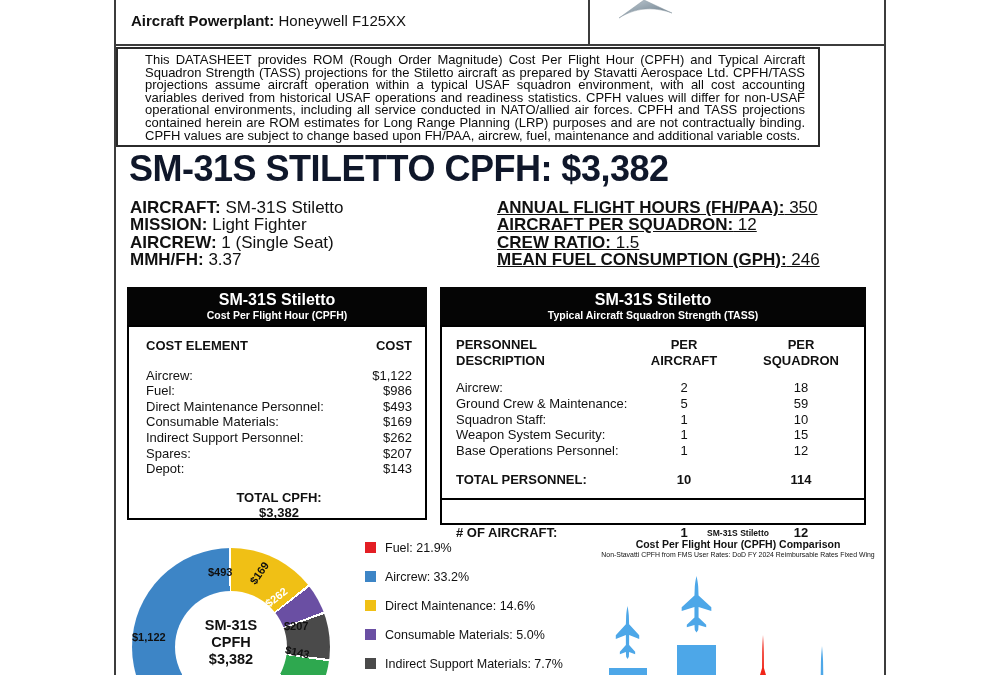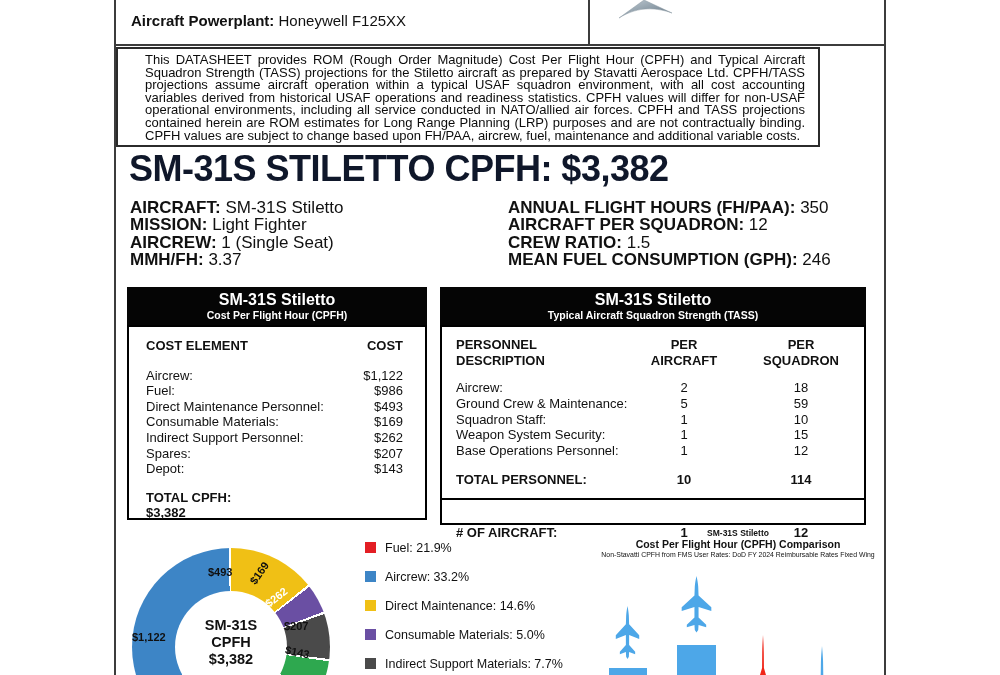--- a/index.html
+++ b/index.html
@@ -18,31 +18,31 @@
   .powerplant b{font-weight:bold;}
   
   .intro-box{position:absolute;left:0px;top:47px;width:704px;height:100px;
              border:2px solid #2b2b2b;box-sizing:border-box;padding:5px 13px 0 27px;
              font-size:13px;line-height:12.6px;text-align:justify;color:#0c0c0c;}
   .headline{position:absolute;left:13px;top:148px;font-size:36px;font-weight:bold;
             color:#0f172a;letter-spacing:-0.5px;white-space:nowrap;}
   
   .specs{position:absolute;top:199px;font-size:17px;line-height:17.3px;}
   .specs-left{left:14px;}
-  .specs-right{left:392px;}
+  .specs-right{left:381px;text-decoration:underline;}
   .specs b{font-weight:bold;}
   
   .tbl{position:absolute;top:287px;}
   .tbl-cpfh{left:11px;width:300px;}
   .tbl-tass{left:324px;width:426px;}
   .tbl-head{background:#050505;color:#fff;text-align:center;padding:3px 0 4px 0;}
   .tbl-head .t1{font-size:16px;font-weight:bold;line-height:19px;}
   .tbl-head .t2{font-size:10.5px;font-weight:bold;line-height:12px;}
   .tbl-body{border:2px solid #000;box-sizing:border-box;background:#fff;font-size:13px;}
-  .tbl-cpfh .tbl-body{height:195px;padding:11px 22px 0 17px;}
+  .tbl-cpfh .tbl-body{height:195px;padding:11px 13px 0 17px;text-align:center;}
   .tbl-tass .tbl-body{height:200px;padding:10px 0 0 0;}
   .row{display:flex;justify-content:space-between;line-height:15.6px;}
   .row.hdr-row{font-weight:bold;margin-bottom:14px;}
   .row.total{font-weight:bold;margin-top:13px;flex-direction:column;}
   .grid{display:grid;grid-template-columns:1fr 108px 126px;line-height:15.8px;}
   .grid .c1{padding-left:14px;text-align:left;}
   .grid .c2,.grid .c3{text-align:center;}
   .grid.g-hdr{font-weight:bold;margin-bottom:11px;line-height:16px;}
   .grid.g-total{font-weight:bold;margin-top:13px;}
   .grid.g-acft{font-weight:bold;border-top:2px solid #000;margin-top:10px;padding:25px 0 0 0;}

